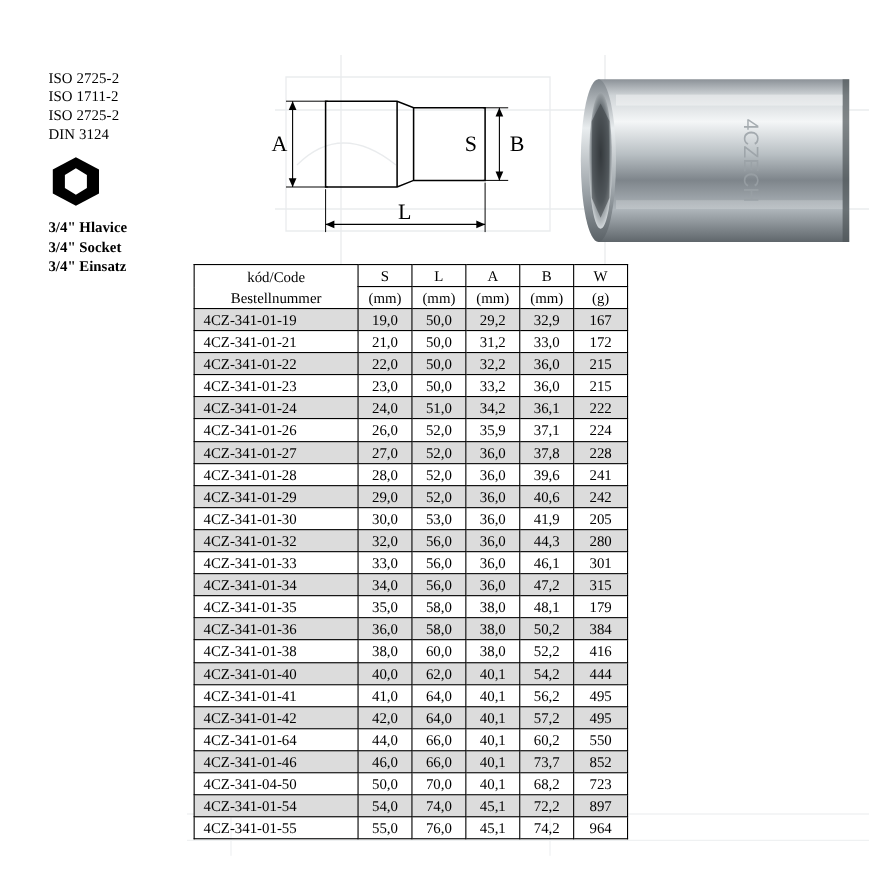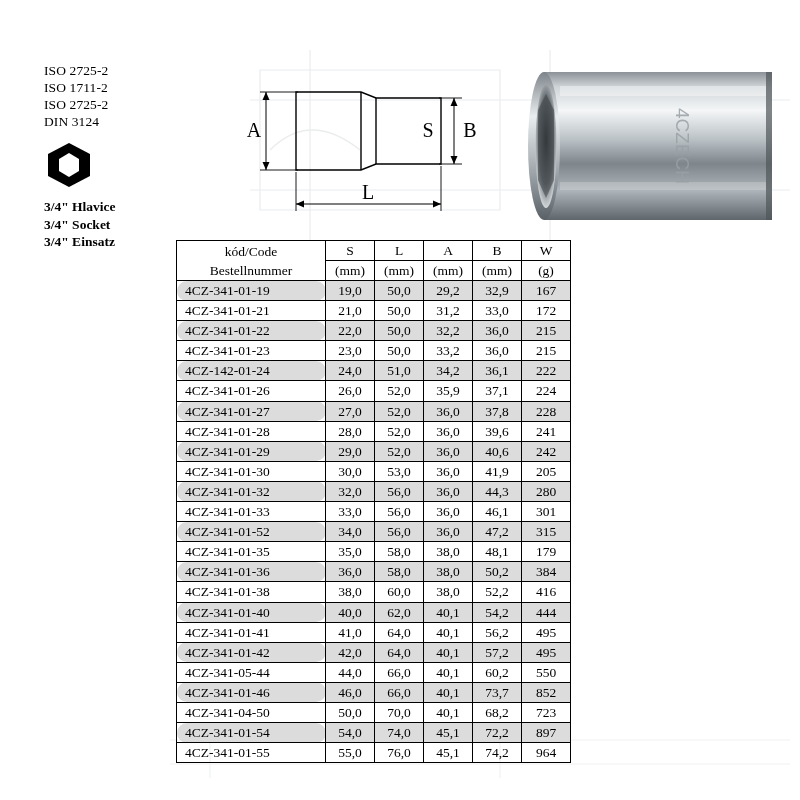--- a/index.html
+++ b/index.html
@@ -103,21 +103,20 @@
     padding: 0;
     height: 19.1px;
     line-height: 19.1px;
     text-align: center;
     font-weight: normal;
   }
   table.spec th.head-code, table.spec td.code {
     width: 140px;
     text-align: left;
     padding-left: 8px;
-    border-radius: 20px;
   }
   table.spec td.num { width: 48px; }
   table.spec thead th {
     height: 19px;
     line-height: 19px;
     font-size: 13.5px;
   }
   table.spec thead th.head-code {
     padding-left: 0;
     text-align: center;
@@ -307,21 +306,21 @@
         </tr>
         <tr>
           <td class="code">4CZ-341-01-23</td>
           <td class="num">23,0</td>
           <td class="num">50,0</td>
           <td class="num">33,2</td>
           <td class="num">36,0</td>
           <td class="num">215</td>
         </tr>
         <tr class="shaded">
-          <td class="code">4CZ-142-01-24</td>
+          <td class="code">4CZ-341-01-24</td>
           <td class="num">24,0</td>
           <td class="num">51,0</td>
           <td class="num">34,2</td>
           <td class="num">36,1</td>
           <td class="num">222</td>
         </tr>
         <tr>
           <td class="code">4CZ-341-01-26</td>
           <td class="num">26,0</td>
           <td class="num">52,0</td>
@@ -371,21 +370,21 @@
         </tr>
         <tr>
           <td class="code">4CZ-341-01-33</td>
           <td class="num">33,0</td>
           <td class="num">56,0</td>
           <td class="num">36,0</td>
           <td class="num">46,1</td>
           <td class="num">301</td>
         </tr>
         <tr class="shaded">
-          <td class="code">4CZ-341-01-52</td>
+          <td class="code">4CZ-341-01-34</td>
           <td class="num">34,0</td>
           <td class="num">56,0</td>
           <td class="num">36,0</td>
           <td class="num">47,2</td>
           <td class="num">315</td>
         </tr>
         <tr>
           <td class="code">4CZ-341-01-35</td>
           <td class="num">35,0</td>
           <td class="num">58,0</td>
@@ -427,21 +426,21 @@
         </tr>
         <tr class="shaded">
           <td class="code">4CZ-341-01-42</td>
           <td class="num">42,0</td>
           <td class="num">64,0</td>
           <td class="num">40,1</td>
           <td class="num">57,2</td>
           <td class="num">495</td>
         </tr>
         <tr>
-          <td class="code">4CZ-341-05-44</td>
+          <td class="code">4CZ-341-01-64</td>
           <td class="num">44,0</td>
           <td class="num">66,0</td>
           <td class="num">40,1</td>
           <td class="num">60,2</td>
           <td class="num">550</td>
         </tr>
         <tr class="shaded">
           <td class="code">4CZ-341-01-46</td>
           <td class="num">46,0</td>
           <td class="num">66,0</td>

